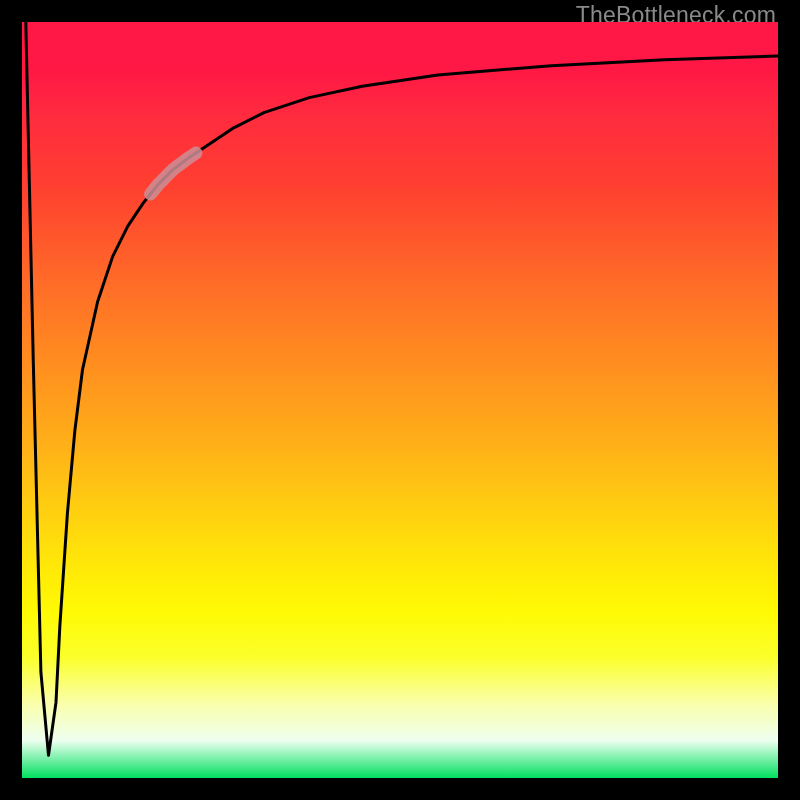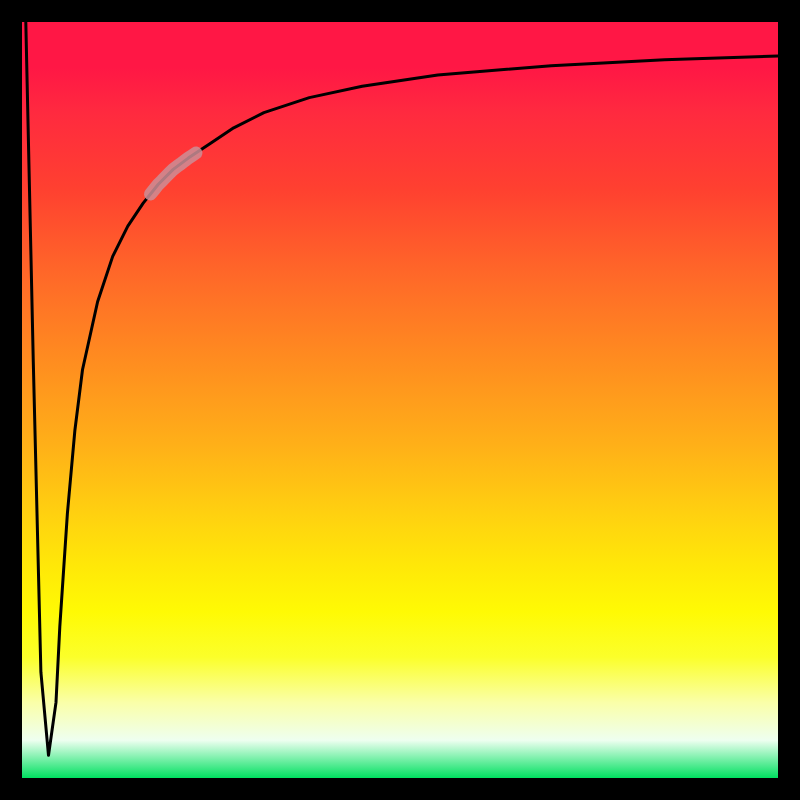--- a/index.html
+++ b/index.html
@@ -62,20 +62,21 @@
     top: 0;
     left: 0;
     width: 756px;
     height: 756px;
   }
 </style>
 </head>
 <body>
 
 <div class="frame">
+  <div class="attribution">TheBottleneck.com</div>
   <div class="plot">
     <div class="gradient"></div>
     <svg class="curve" viewBox="0 0 756 756" preserveAspectRatio="none">
       <path id="curve-path" fill="none" stroke="#000" stroke-width="3" stroke-linejoin="round" stroke-linecap="round" d="M3.8 0.0 L11.3 340.2 L18.9 650.2 L26.5 733.3 L34.0 680.4 L37.8 604.8 L45.4 491.4 L52.9 408.2 L60.5 347.8 L75.6 279.7 L90.7 234.4 L105.8 204.1 L121.0 181.4 L136.1 162.5 L151.2 147.4 L166.3 136.1 L189.0 121.0 L211.7 105.8 L241.9 90.7 L287.3 75.6 L340.2 64.3 L415.8 52.9 L529.2 43.8 L642.6 37.8 L756.0 34.0 "></path>
       <path id="highlight-path" fill="none" stroke="#cd8e96" stroke-width="13" stroke-linecap="round" opacity="0.85" d="M128.5 172.0 L132.3 167.3 L136.1 162.5 L139.9 158.8 L143.6 155.0 L147.4 151.2 L151.2 147.4 L155.0 144.6 L158.8 141.8 L162.5 138.9 L166.3 136.1 L170.1 133.6 L173.9 131.0 "></path>
     </svg>
   </div>
 </div>
 
 </body></html>

